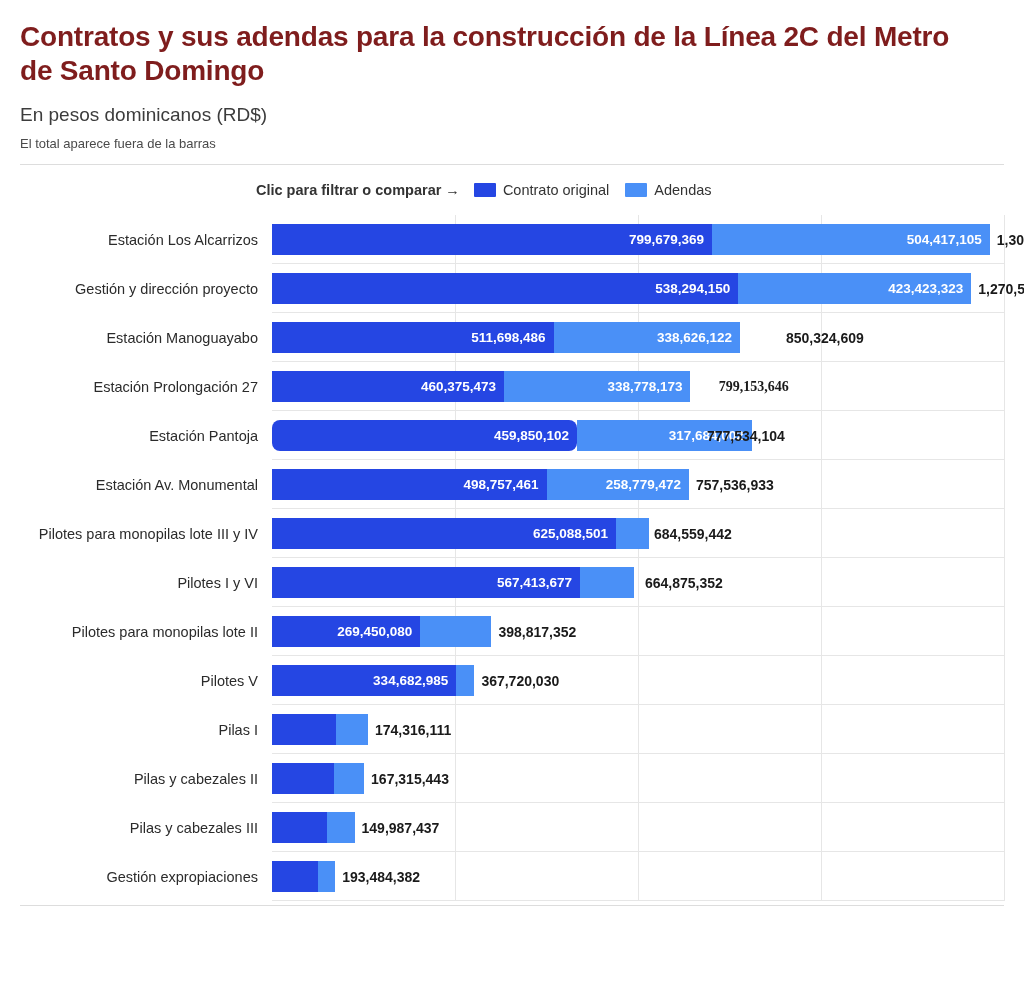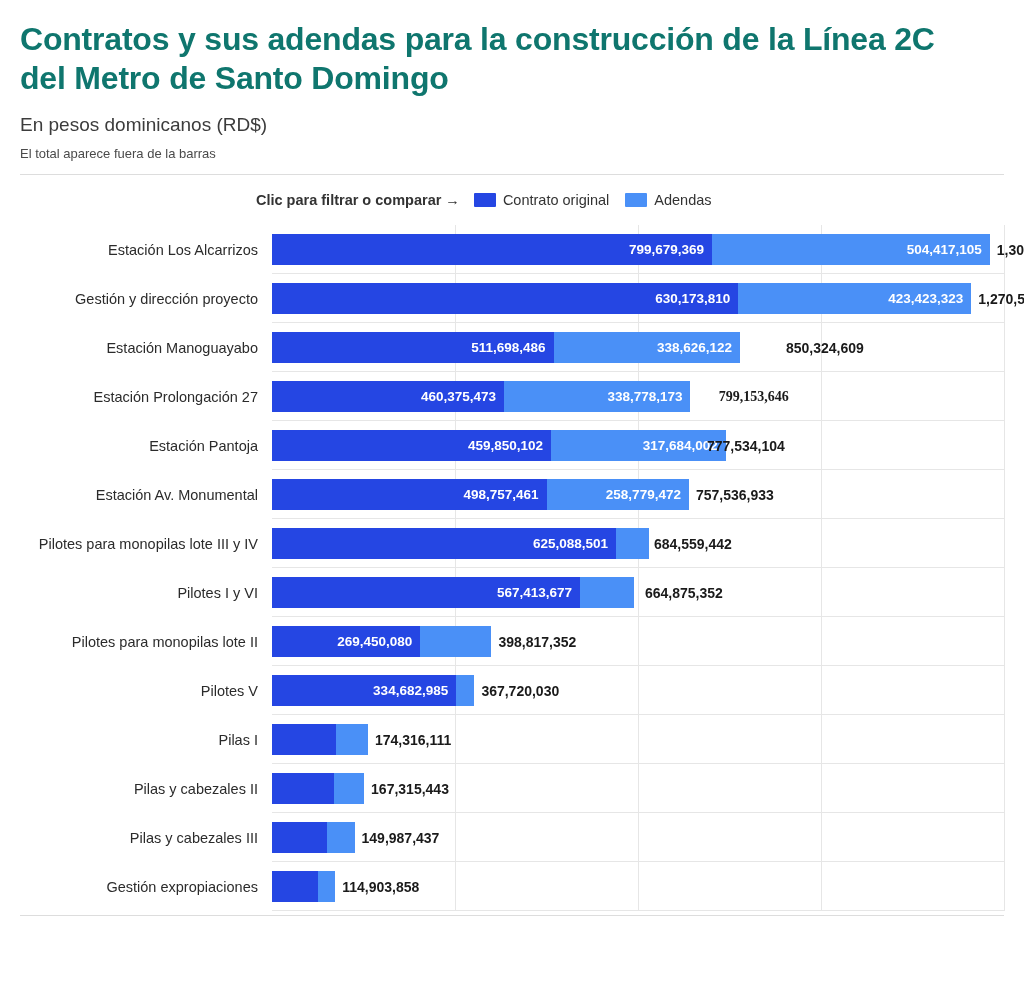--- a/index.html
+++ b/index.html
@@ -15,25 +15,25 @@
     overflow: hidden;
   }
   .wrap {
     position: relative;
     width: 1024px;
     height: 1000px;
     box-sizing: border-box;
     padding: 14px 20px 0 20px;
   }
   .title {
-    font-size: 32px;
+    font-size: 28px;
     font-weight: bold;
     line-height: 1.22;
     letter-spacing: -0.2px;
-    color: #0f766e;
+    color: #7f1d1d;
     margin: 6px 0 16px 0;
     max-width: 960px;
   }
   .subtitle {
     font-size: 19px;
     color: #3c3c3c;
     margin-top: 12px;
     font-weight: normal;
   }
   .note {
@@ -195,21 +195,21 @@
       </div>
       <div class="row">
         <div class="row-label">Gestión y dirección proyecto</div>
         <div class="bars">
           <div class="gridline" style="left: 183px;"></div>
           <div class="gridline" style="left: 366px;"></div>
           <div class="gridline" style="left: 549px;"></div>
           <div class="gridline" style="left: 732px;"></div>
           <div class="bar-group">
             <div class="seg" style="width: 466.256px; background: rgb(37, 70, 227);">
-              <span class="seg-label">630,173,810</span>
+              <span class="seg-label">538,294,150</span>
             </div>
             <div class="seg" style="width: 233.042px; background: rgb(74, 144, 247);">
               <span class="seg-label">423,423,323</span>
             </div>
           </div>
           <div class="total" style="left: 699.298px;">1,270,582,073</div>
           <div style="position: absolute; left: 0px; right: 0px; bottom: 0px; border-top: 1px solid rgb(230, 230, 230);"></div>
         </div>
       </div>
       <div class="row">
@@ -251,21 +251,21 @@
         </div>
       </div>
       <div class="row">
         <div class="row-label">Estación Pantoja</div>
         <div class="bars">
           <div class="gridline" style="left: 183px;"></div>
           <div class="gridline" style="left: 366px;"></div>
           <div class="gridline" style="left: 549px;"></div>
           <div class="gridline" style="left: 732px;"></div>
           <div class="bar-group">
-            <div class="seg" style="width: 279px; background: rgb(37, 70, 227);">
+            <div class="seg" style="width: 305px; background: rgb(37, 70, 227); border-radius: 8px;">
               <span class="seg-label">459,850,102</span>
             </div>
             <div class="seg" style="width: 174.846px; background: rgb(74, 144, 247);">
               <span class="seg-label">317,684,002</span>
             </div>
           </div>
           <div class="total" style="left: 427.936px;">777,534,104</div>
           <div style="position: absolute; left: 0px; right: 0px; bottom: 0px; border-top: 1px solid rgb(230, 230, 230);"></div>
         </div>
       </div>
@@ -405,20 +405,20 @@
         <div class="row-label">Gestión expropiaciones</div>
         <div class="bars">
           <div class="gridline" style="left: 183px;"></div>
           <div class="gridline" style="left: 366px;"></div>
           <div class="gridline" style="left: 549px;"></div>
           <div class="gridline" style="left: 732px;"></div>
           <div class="bar-group">
             <div class="seg" style="width: 45.6812px; background: rgb(37, 70, 227);"></div>
             <div class="seg" style="width: 17.5591px; background: rgb(74, 144, 247);"></div>
           </div>
-          <div class="total" style="left: 63.2403px;">114,903,858</div>
+          <div class="total" style="left: 63.2403px;">193,484,382</div>
           <div style="position: absolute; left: 0px; right: 0px; bottom: 0px; border-top: 1px solid rgb(230, 230, 230);"></div>
         </div>
       </div>
       <div class="axis-rule"></div>
     </div>
 
 </div>
 
 </body></html>

